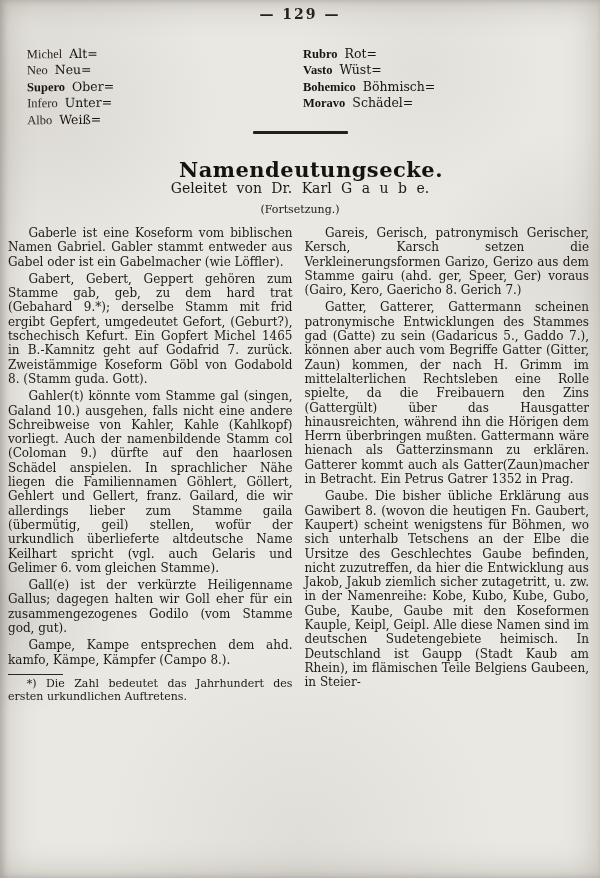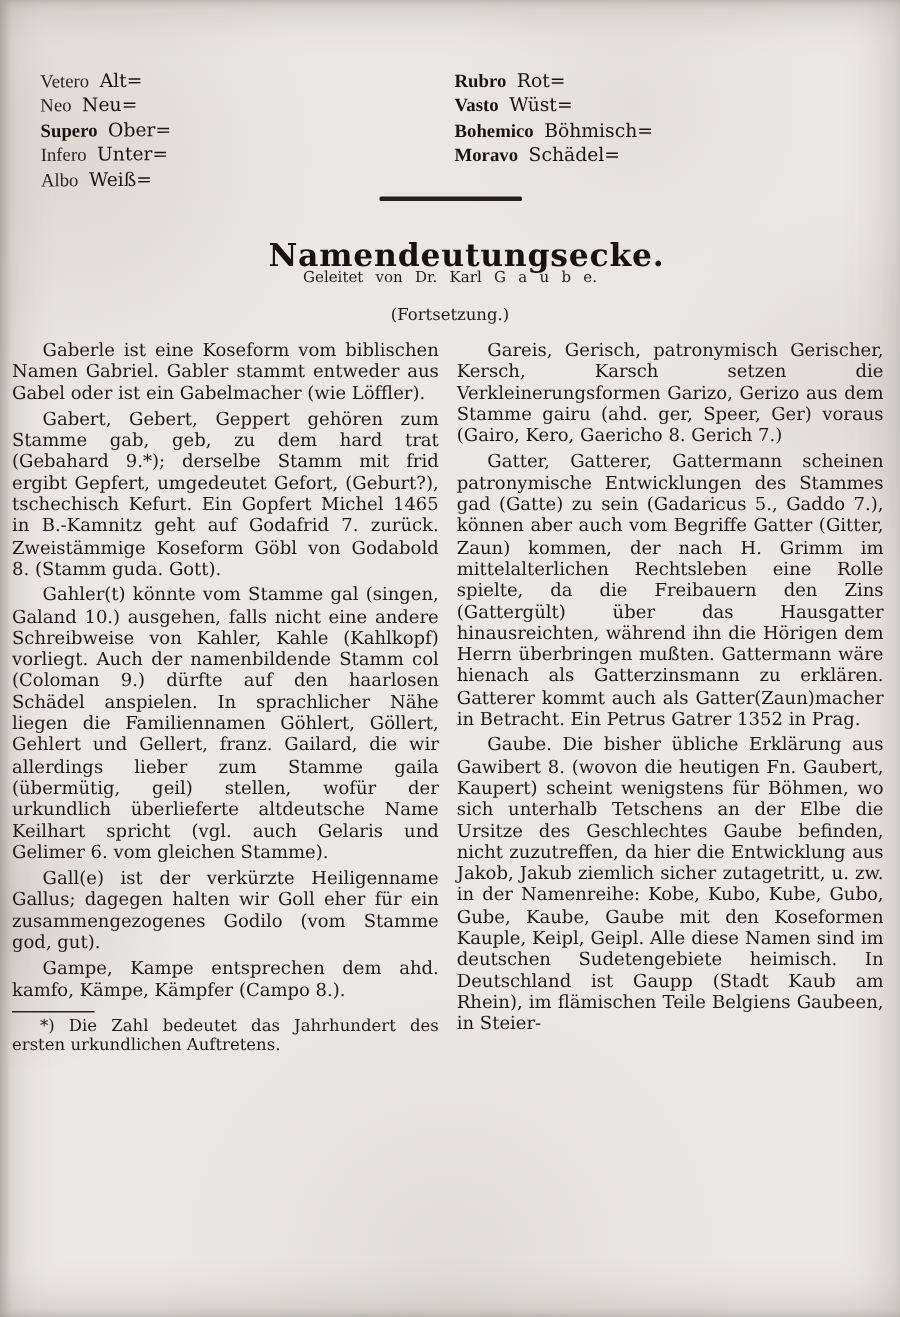--- a/index.html
+++ b/index.html
@@ -41,21 +41,21 @@
     position:absolute;top:131px;left:253px;width:95px;height:3px;
     background:#23201a;border-radius:1px;
   }
   .sec-title{
     position:absolute;top:146px;left:0;width:100%;margin:11px;
     text-align:center;font-size:21px;font-weight:bold;color:#16130e;
     letter-spacing:.5px;
   }
   .sec-subtitle{
     position:absolute;top:180px;left:0;width:100%;
-    text-align:center;font-size:10px;word-spacing:5px;color:#1d1a15;
+    text-align:center;font-size:14px;word-spacing:5px;color:#1d1a15;
   }
   .sec-cont{
     position:absolute;top:203px;left:0;width:100%;
     text-align:center;font-size:11px;color:#1d1a15;
   }
   
   .columns{
     position:absolute;top:226px;left:8px;width:584px;
     display:flex;gap:12px;
   }
@@ -63,24 +63,25 @@
   .col p{margin:0;text-indent:1.7em;}
   .col p + p{margin-top:3px;}
   .fn-rule{width:55px;height:1px;background:#2a261f;margin:7px 0 3px 0;}
   .footnote{font-size:11px;line-height:12.6px;text-indent:2em;text-align:justify;}
 </style>
 </head>
 <body>
 
 <div class="page">
 
+  <div class="pageno">— 129 —</div>
 
   <div class="wordlists">
     <div class="wl wl-left">
-      <div class="wl-row"><span class="latin">Vetero</span><span class="german">Alt=</span></div>
+      <div class="wl-row"><span class="latin">Michel</span><span class="german">Alt=</span></div>
       <div class="wl-row"><span class="latin">Neo</span><span class="german">Neu=</span></div>
       <div class="wl-row"><span class="latin bold">Supero</span><span class="german">Ober=</span></div>
       <div class="wl-row"><span class="latin">Infero</span><span class="german">Unter=</span></div>
       <div class="wl-row"><span class="latin">Albo</span><span class="german">Weiß=</span></div>
     </div>
     <div class="wl wl-right">
       <div class="wl-row"><span class="latin bold">Rubro</span><span class="german">Rot=</span></div>
       <div class="wl-row"><span class="latin bold">Vasto</span><span class="german">Wüst=</span></div>
       <div class="wl-row"><span class="latin bold">Bohemico</span><span class="german">Böhmisch=</span></div>
       <div class="wl-row"><span class="latin bold">Moravo</span><span class="german">Schädel=</span></div>

